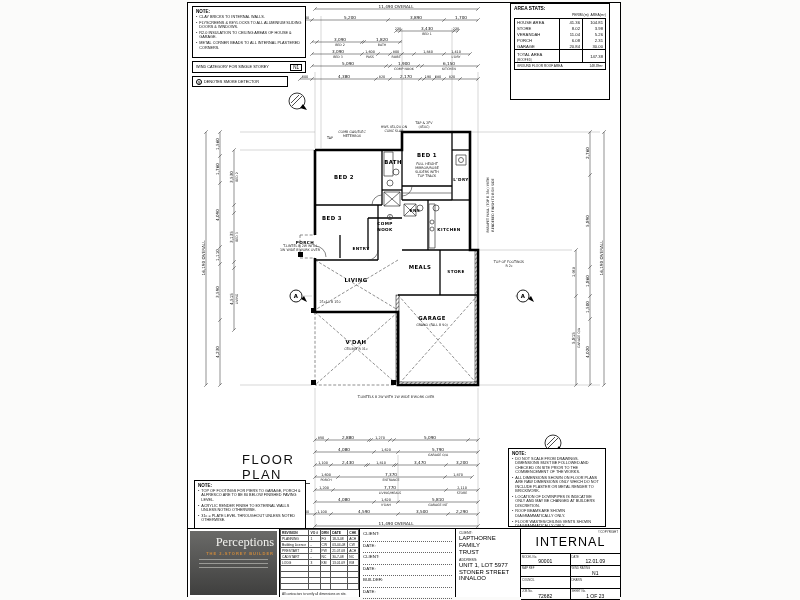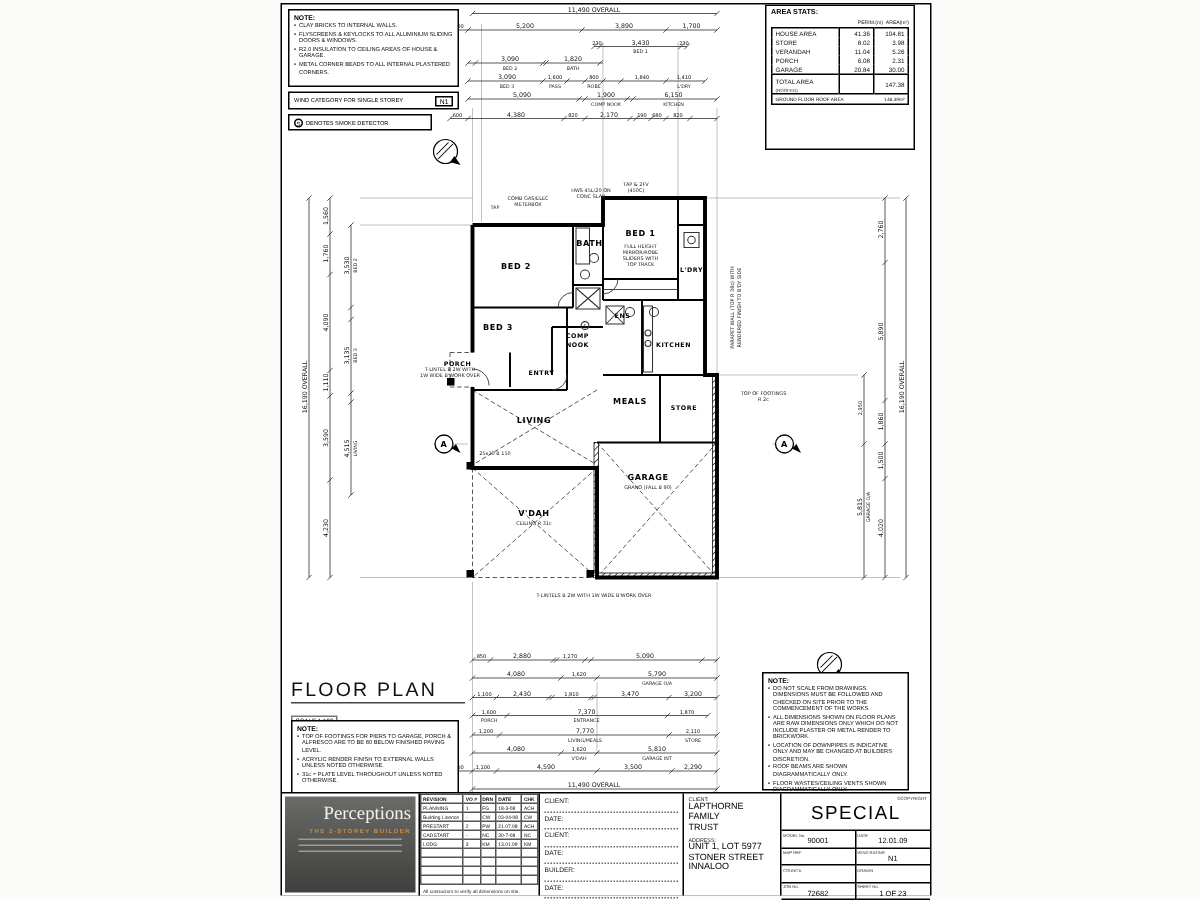--- a/index.html
+++ b/index.html
@@ -22,21 +22,21 @@
   .acols{font-size:3.4px;text-align:right;margin:2px 0 1px 0;color:#111;}
   #area-table{width:100%;border-collapse:collapse;border:1px solid #000;}
   #area-table td{font-size:4.2px;border-right:1px solid #000;padding:0.5px 2px;color:#111;}
   #area-table td:last-child{border-right:none;}
   #area-table .num{text-align:right;width:18px;}
   #area-table tr.total td{border-top:1px solid #000;padding-top:1.5px;}
   .tsub{font-size:3px;color:#333;}
   .afoot{display:flex;justify-content:space-between;border:1px solid #000;border-top:none;font-size:3.2px;padding:1px 2px;color:#111;}
   
   #fp-title{position:absolute;left:194px;top:452px;width:116px;}
-  #fp-title .t{font-size:13px;letter-spacing:1.5px;color:#111;border-bottom:1px solid #444;padding-bottom:1px;}
+  #fp-title .t{font-size:13px;letter-spacing:1.5px;color:#111;border-bottom:1px solid #444;padding-bottom:1px;margin-left:48px;}
   #fp-title .s{font-size:4.2px;border:1px solid #777;display:inline-block;padding:0 2px;margin-top:1px;}
   #notes-fp{left:194px;top:480px;width:112px;height:50px;padding:2px 3px;}
   #notes-br{left:508px;top:448px;width:98px;height:79px;padding:2px 3px;}
   
   #strip{position:absolute;left:188px;top:528px;width:432px;height:68px;display:flex;border-top:1px solid #000;background:#fff;}
   .cell{border-right:1px solid #000;box-sizing:border-box;height:100%;position:relative;}
   #logo-cell{width:92px;padding:2px;}
   #logo-inner{background:linear-gradient(180deg,#6a6a68,#3f3f3e);height:100%;box-sizing:border-box;padding:4px 3px;text-align:right;}
   #logo-name{font-family:"Liberation Serif",serif;color:#f2f2ee;font-size:12.5px;}
   #logo-tag{color:#cf8a3b;font-size:4px;letter-spacing:1px;font-weight:bold;margin-top:1px;}
@@ -655,21 +655,21 @@
         <div class="sigrow">DATE:</div>
       </div>
     <div class="cell" id="client-cell">
       <div class="lbl">CLIENT:</div>
       <div class="cv" id="client-name">LAPTHORNE FAMILY<br>TRUST</div>
       <div class="lbl" style="margin-top:2px">ADDRESS:</div>
       <div class="cv" id="client-addr">UNIT 1, LOT 5977<br>STONER STREET<br>INNALOO</div>
     </div>
     <div class="cell" id="special-cell">
       <div id="copyright">©COPYRIGHT</div>
-      <div id="special-title">SPECIAL</div>
+      <div id="special-title">INTERNAL</div>
       <div id="spec-grid">
           <div class="sg">
             <div class="l">MODEL No.</div>
             <div class="v">90001</div>
           </div>
           <div class="sg">
             <div class="l">DATE</div>
             <div class="v">12.01.09</div>
           </div>
           <div class="sg">

